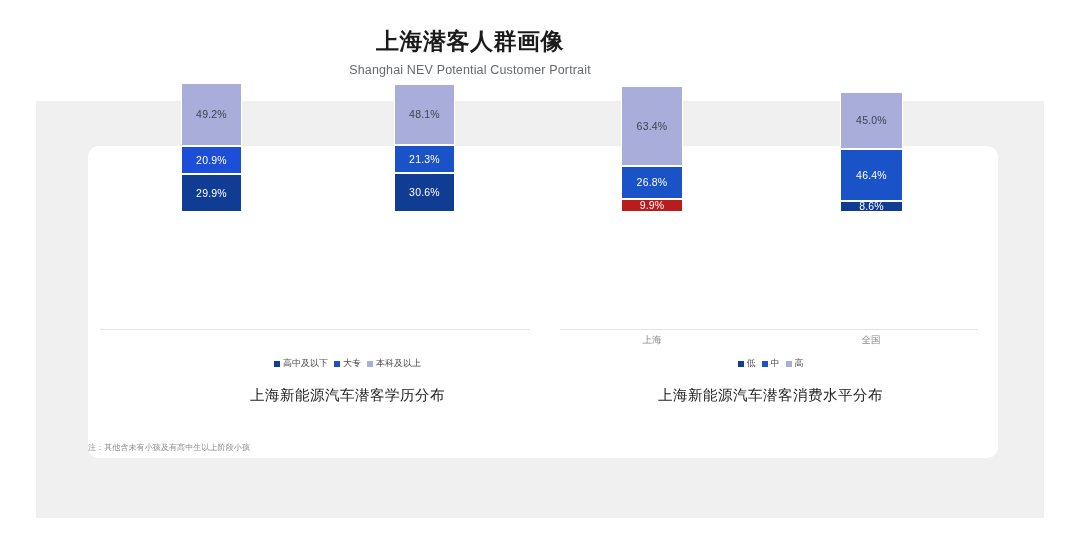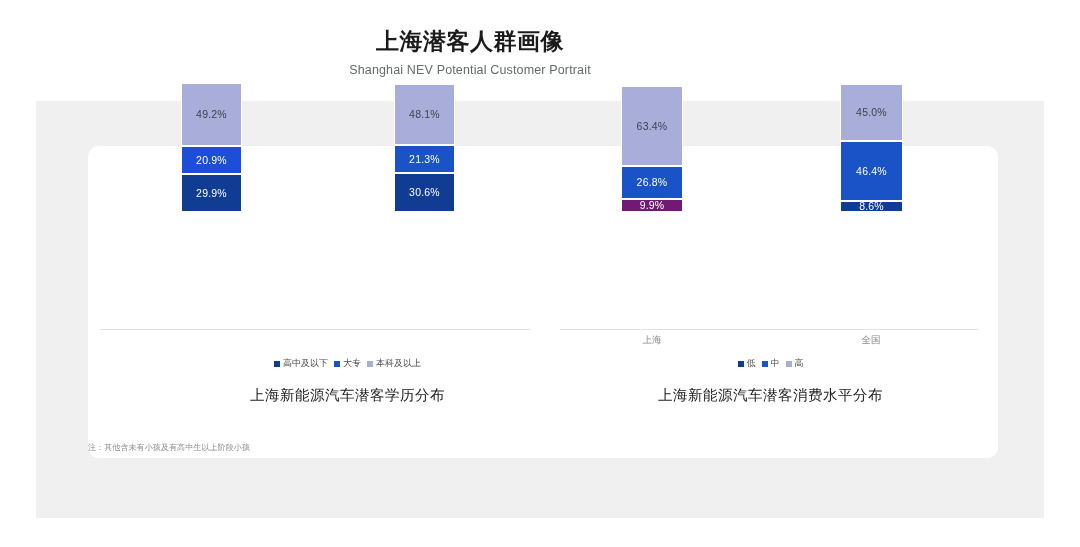--- a/index.html
+++ b/index.html
@@ -238,31 +238,31 @@
     <div class="plot">
       <div class="axis-line"></div>
 
       <div class="bar" style="left:78px;width:62px;">
         <div class="seg light" style="height:80px;background:#a8adda;">
           <span class="seg-label">63.4%</span>
         </div>
         <div class="seg mid" style="height:33px;background:#1a52c8;">
           <span class="seg-label">26.8%</span>
         </div>
-        <div class="seg dark" style="height:13px;background:#701a75;">
+        <div class="seg dark" style="height:13px;background:#b91c1c;">
           <span class="seg-label">9.9%</span>
         </div>
       </div>
       <div class="cat-label" style="left:69px;">上海</div>
 
       <div class="bar" style="left:297px;width:63px;">
         <div class="seg light" style="height:57px;background:#a8adda;text-align:right;">
           <span class="seg-label">45.0%</span>
         </div>
-        <div class="seg mid" style="height:60px;background:#1a52c8;">
+        <div class="seg mid" style="height:52px;background:#1a52c8;">
           <span class="seg-label">46.4%</span>
         </div>
         <div class="seg dark" style="height:11px;background:#103c94;">
           <span class="seg-label">8.6%</span>
         </div>
       </div>
       <div class="cat-label" style="left:288px;">全国</div>
     </div>
 
     <div class="legend">

